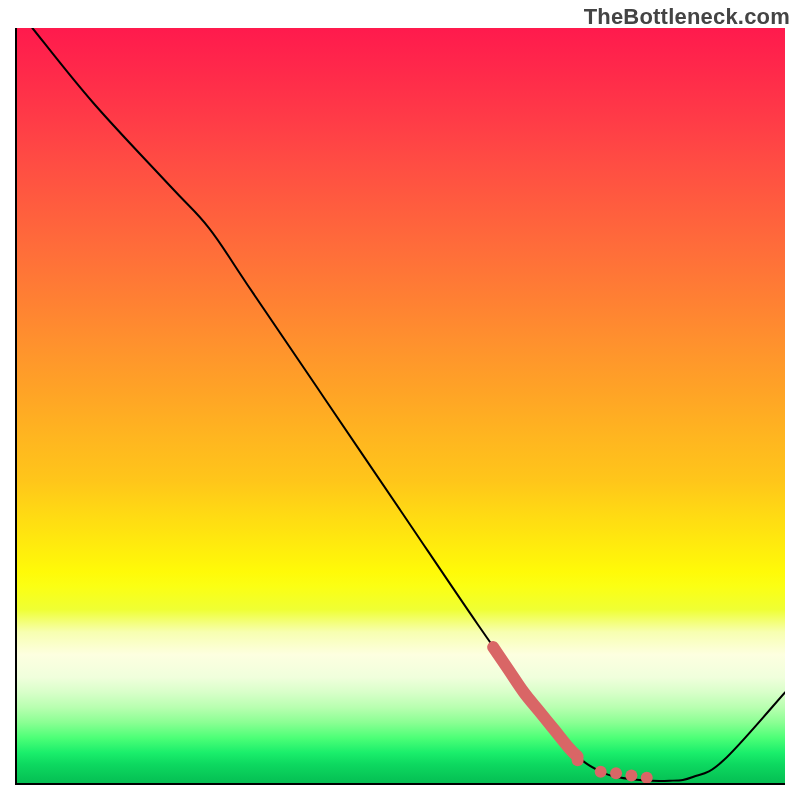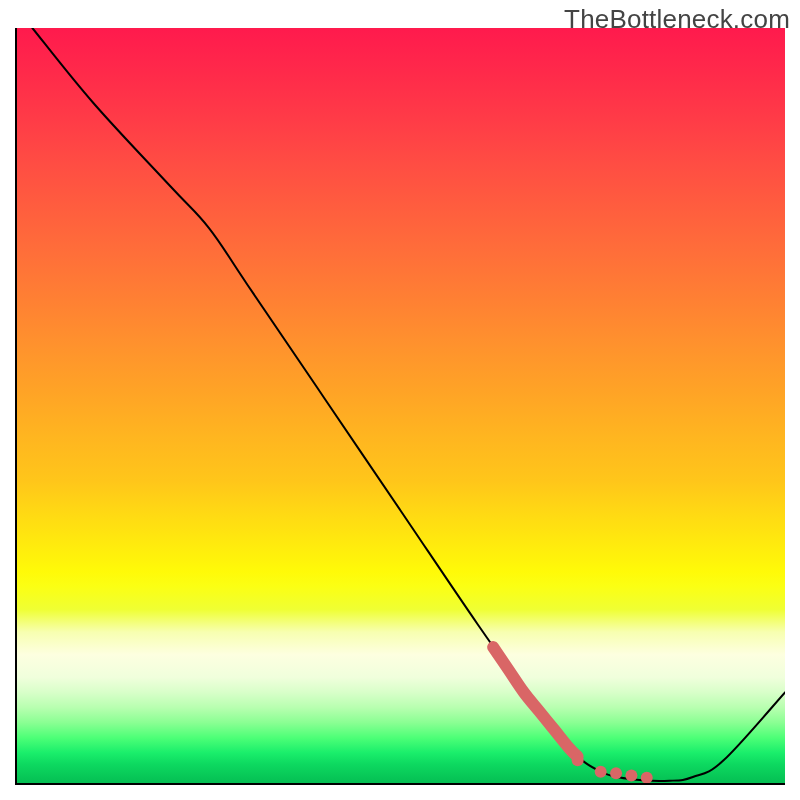--- a/index.html
+++ b/index.html
@@ -13,22 +13,22 @@
   .chart-container {
     position: relative;
     width: 800px;
     height: 800px;
     background: #ffffff;
   }
   .watermark {
     position: absolute;
     top: 4px;
     right: 10px;
-    font-size: 26px;
-    font-weight: 400;
+    font-size: 22px;
+    font-weight: 700;
     color: #444;
     z-index: 10;
     letter-spacing: 0.2px;
   }
   .plot-area {
     position: absolute;
     left: 15px;
     top: 28px;
     width: 770px;
     height: 757px;

